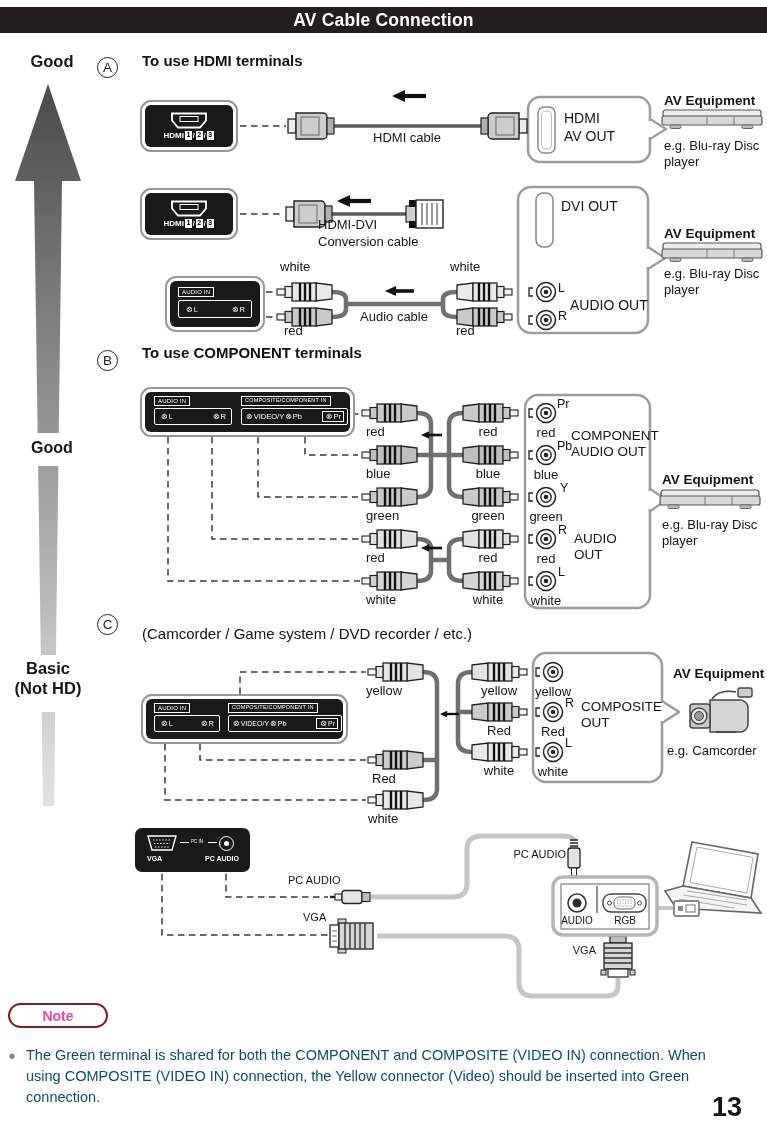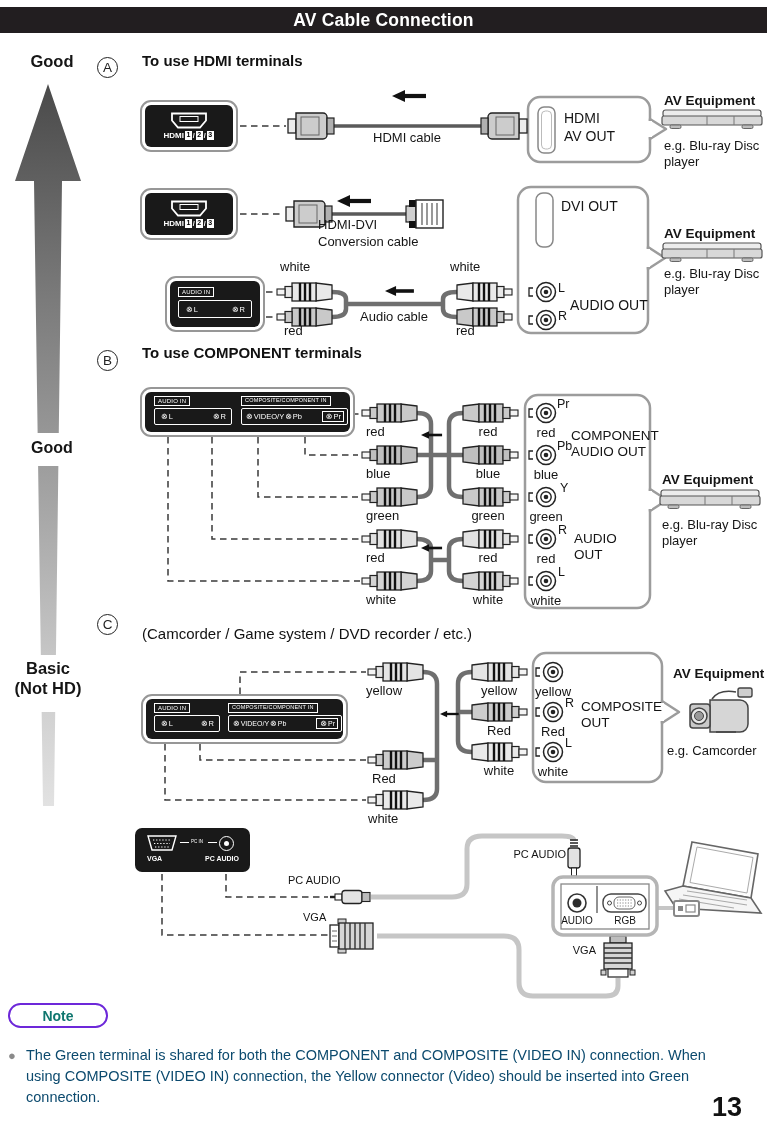--- a/index.html
+++ b/index.html
@@ -24,21 +24,21 @@
   .hdmi-inner{display:flex;flex-direction:column;align-items:center;justify-content:center;gap:2px;height:100%}
   .hdmirow{display:flex;align-items:center;font-size:8px;font-weight:bold;color:#fff}
   .numbox{background:#fff;color:#000;font-size:7px;font-weight:bold;padding:0 1.5px;margin:0 1px;line-height:1.2}
   .sep{font-size:7px;color:#fff}
   .pclbl{position:absolute;font-size:7px;font-weight:bold;color:#fff;white-space:nowrap}
   .pctiny{position:absolute;font-size:4.5px;color:#fff;white-space:nowrap}
   .pcline{position:absolute;height:0;border-top:1.5px solid #fff}
   .pcjack{position:absolute;width:13px;height:13px;border:1.5px solid #fff;border-radius:50%;display:flex;align-items:center;justify-content:center}
   .pcjack i{width:5px;height:5px;background:#fff;border-radius:50%}
   .pclabel2{position:absolute;font-size:11px;color:#151515;white-space:nowrap}
-  .note-pill{position:absolute;left:8px;top:1003px;width:100px;height:25px;border:2px solid #6d28d9;border-radius:14px;display:flex;align-items:center;justify-content:center;font-weight:bold;font-size:14px;color:#0f766e;box-sizing:border-box}
+  .note-pill{position:absolute;left:8px;top:1003px;width:100px;height:25px;border:2px solid #7f1d1d;border-radius:14px;display:flex;align-items:center;justify-content:center;font-weight:bold;font-size:14px;color:#ec4899;box-sizing:border-box}
   .note-bullet{position:absolute;left:8px;top:1048px;font-size:13px;color:#8a8a8a}
   .note-text{position:absolute;left:26px;top:1045px;width:716px;font-size:14.5px;line-height:1.44;color:#0c4a6e}
   .pagenum{position:absolute;left:712px;top:1092px;font-size:27px;font-weight:700;color:#111}
 </style>
 </head>
 <body>
 
 <div class="page">
 
 <svg class="underlay" viewBox="0 0 767 1135" xmlns="http://www.w3.org/2000/svg">

